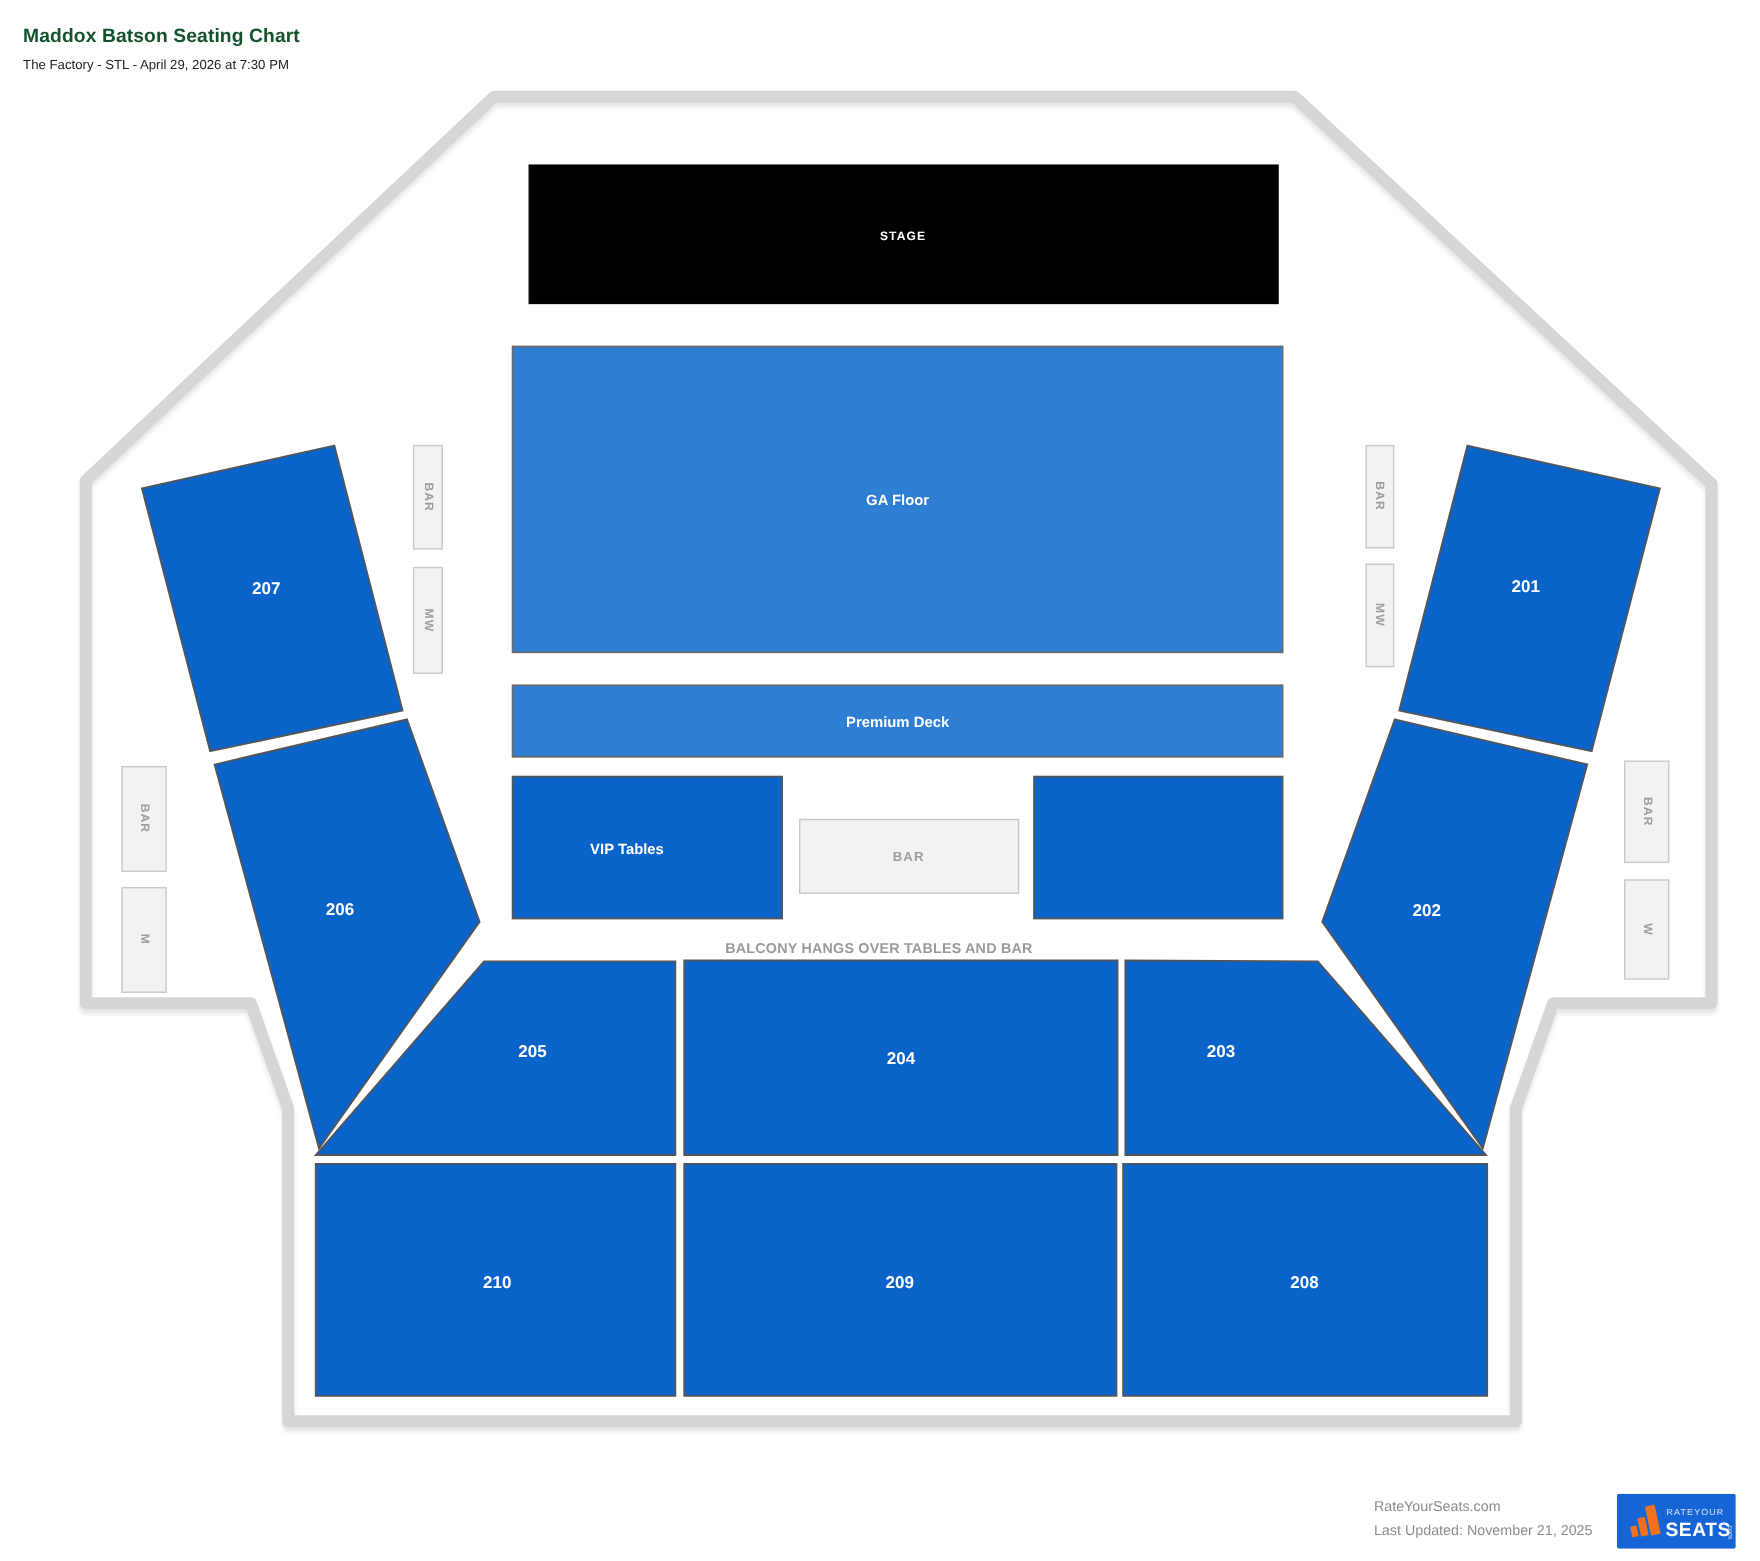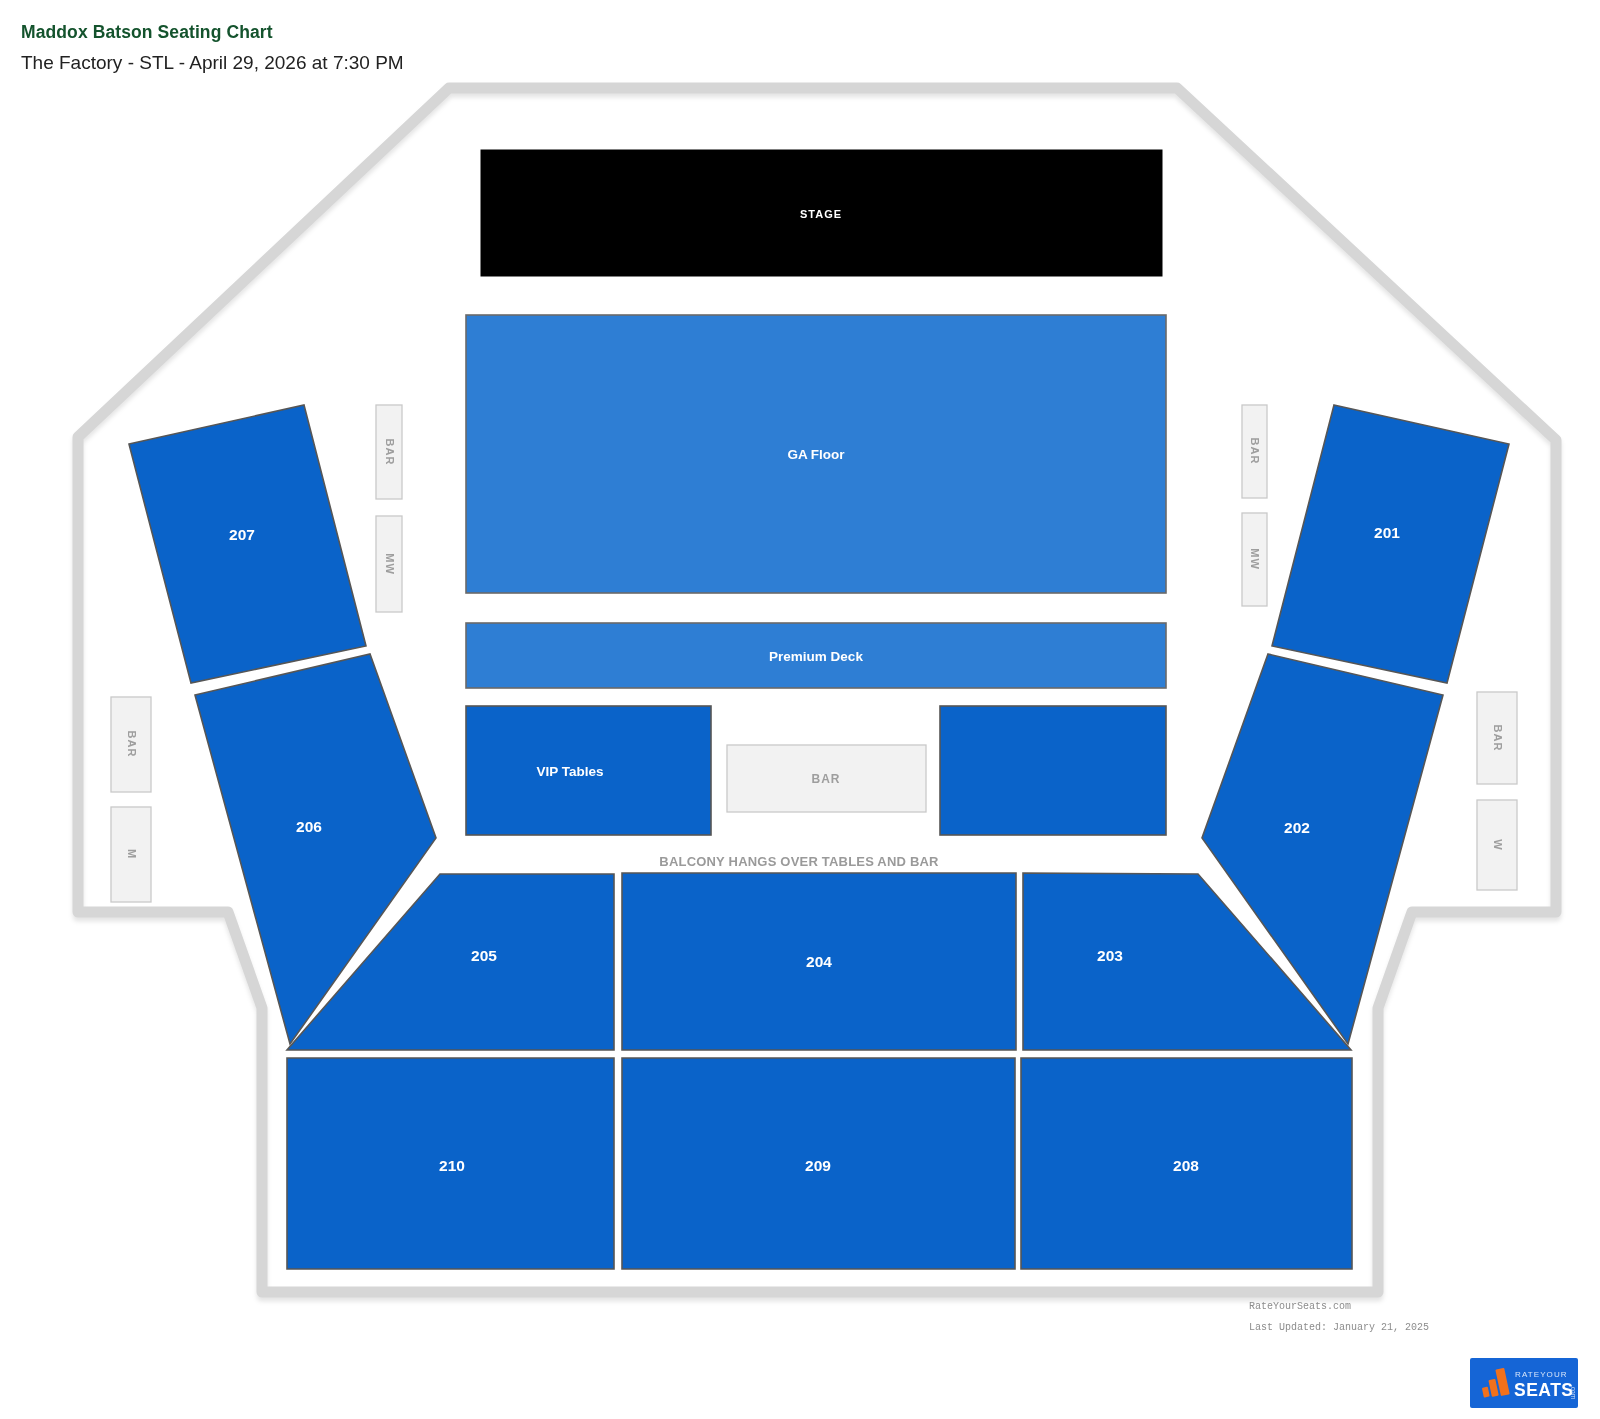--- a/index.html
+++ b/index.html
@@ -1,38 +1,38 @@
 <!DOCTYPE html>
 <html style="--section_blue: #0a63c9; --floor_blue: #2e7ed4; --stage_black: #000000; --outline_gray: #d6d6d6; --amenity_fill: #f2f2f2; --amenity_border: #c9c9c9; --amenity_text: #9e9e9e; --note_text: #9a9a9a; --footer_text: #8c8c8c; --logo_blue: #1565d6; --logo_orange: #f2711c; --label_white: #ffffff;"><head>
 <meta charset="utf-8">
 <style>
   html,body{margin:0;padding:0;background:#ffffff;}
   body{width:1600px;height:1419px;position:relative;font-family:"Liberation Sans",sans-serif;overflow:hidden;}
 
   .page-header{position:absolute;left:21px;top:22px;}
   .page-title{margin:0;font-size:17.5px;font-weight:700;color:#14532d;letter-spacing:.1px;}
-  .page-subtitle{margin:9px 0 0 0;font-size:19px;font-weight:400;color:#222;}
+  .page-subtitle{margin:9px 0 0 0;font-size:12px;font-weight:400;color:#222;}
 
   svg text{font-family:"Liberation Sans",sans-serif;}
 
   .outline{fill:none;stroke:var(--outline_gray);stroke-width:11;stroke-linejoin:round;stroke-linecap:round;
            filter:drop-shadow(0 4px 2px rgba(0,0,0,0.10));}
   .sec{fill:var(--section_blue);stroke:#565656;stroke-width:1.6;}
   .floor{fill:var(--floor_blue);stroke:#6a6a6a;stroke-width:1.6;}
   .stage-rect{fill:var(--stage_black);stroke:#000;}
   .amen{fill:var(--amenity_fill);stroke:var(--amenity_border);stroke-width:1.3;}
 
   .sec-label{fill:var(--label_white);font-size:15.5px;font-weight:700;text-anchor:middle;}
   .floor-label{fill:var(--label_white);font-size:13.5px;font-weight:700;text-anchor:middle;}
   .stage-label{fill:var(--label_white);font-size:11px;font-weight:700;letter-spacing:1px;text-anchor:middle;}
   .amen-label{fill:var(--amenity_text);font-size:11px;font-weight:600;letter-spacing:1px;text-anchor:middle;}
   .bar-center-label{fill:var(--amenity_text);font-size:12px;font-weight:600;letter-spacing:1px;text-anchor:middle;}
   .note-label{fill:var(--note_text);font-size:13px;font-weight:700;letter-spacing:.2px;text-anchor:middle;}
 
-  .page-footer-text{position:absolute;left:1249px;top:1296px;font-size:10px;color:var(--footer_text);line-height:21px;font-family:Liberation Mono, monospace;}
+  .page-footer-text{position:absolute;left:1249px;top:1359px;font-size:13px;color:var(--footer_text);line-height:21px;}
   .logo-wrap{position:absolute;left:1470px;top:1358px;width:120px;height:50px;}
 </style>
 </head>
 <body>
 
 <div class="page-header">
   <h1 class="page-title">Maddox Batson Seating Chart</h1>
   <div class="page-subtitle">The Factory - STL - April 29, 2026 at 7:30 PM</div>
 </div>
 
@@ -108,21 +108,21 @@
 
   <rect class="amen" x="1477" y="692" width="40" height="92"></rect>
   <text class="amen-label" x="1497" y="738" transform="rotate(90 1497 738)" dominant-baseline="middle">BAR</text>
 
   <rect class="amen" x="1477" y="800" width="40" height="90"></rect>
   <text class="amen-label" x="1497" y="845" transform="rotate(90 1497 845)" dominant-baseline="middle">W</text>
 </svg>
 
 <div class="page-footer-text">
   <div>RateYourSeats.com</div>
-  <div>Last Updated: January 21, 2025</div>
+  <div>Last Updated: November 21, 2025</div>
 </div>
 
 <div class="logo-wrap">
   <svg width="108" height="50" viewBox="0 0 108 50">
     <rect x="0" y="0" width="108" height="50" rx="2" style="fill:var(--logo_blue)"></rect>
     <g transform="rotate(-12 26 34)" style="fill:var(--logo_orange)">
       <rect x="13" y="27" width="6" height="10" rx="1"></rect>
       <rect x="21" y="21" width="7" height="17" rx="1"></rect>
       <rect x="30" y="12" width="9" height="27" rx="1"></rect>
     </g>

